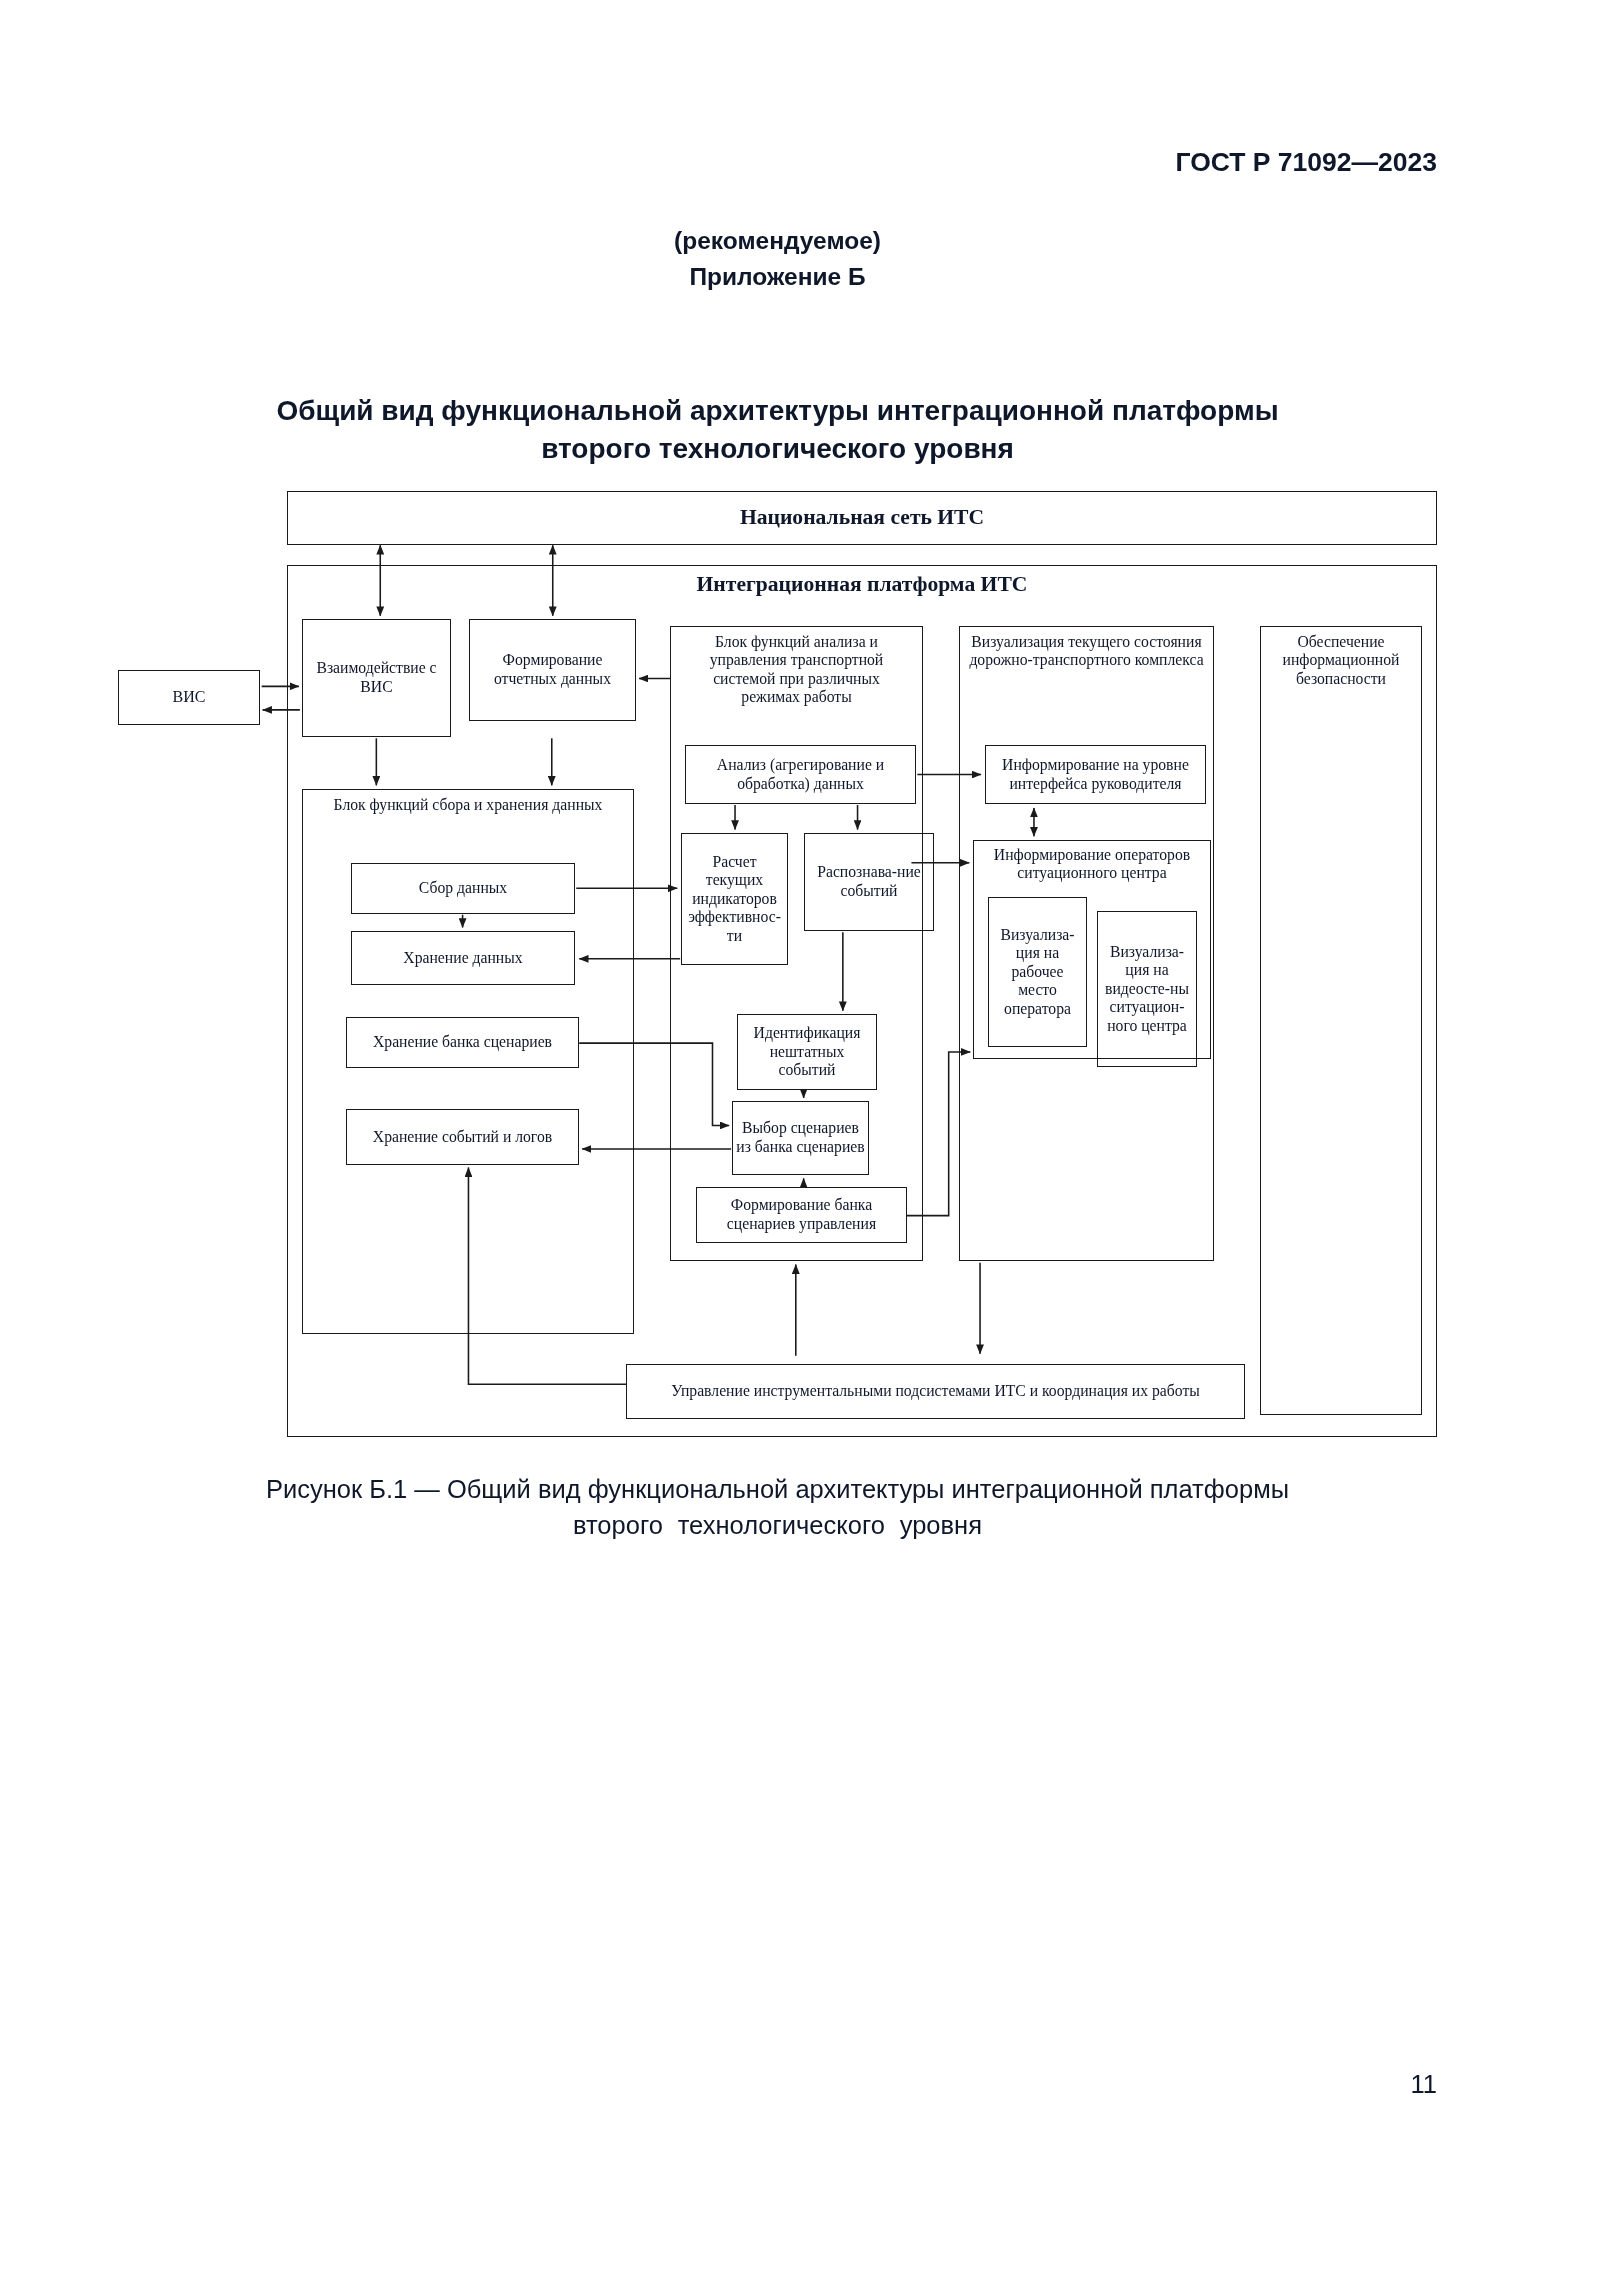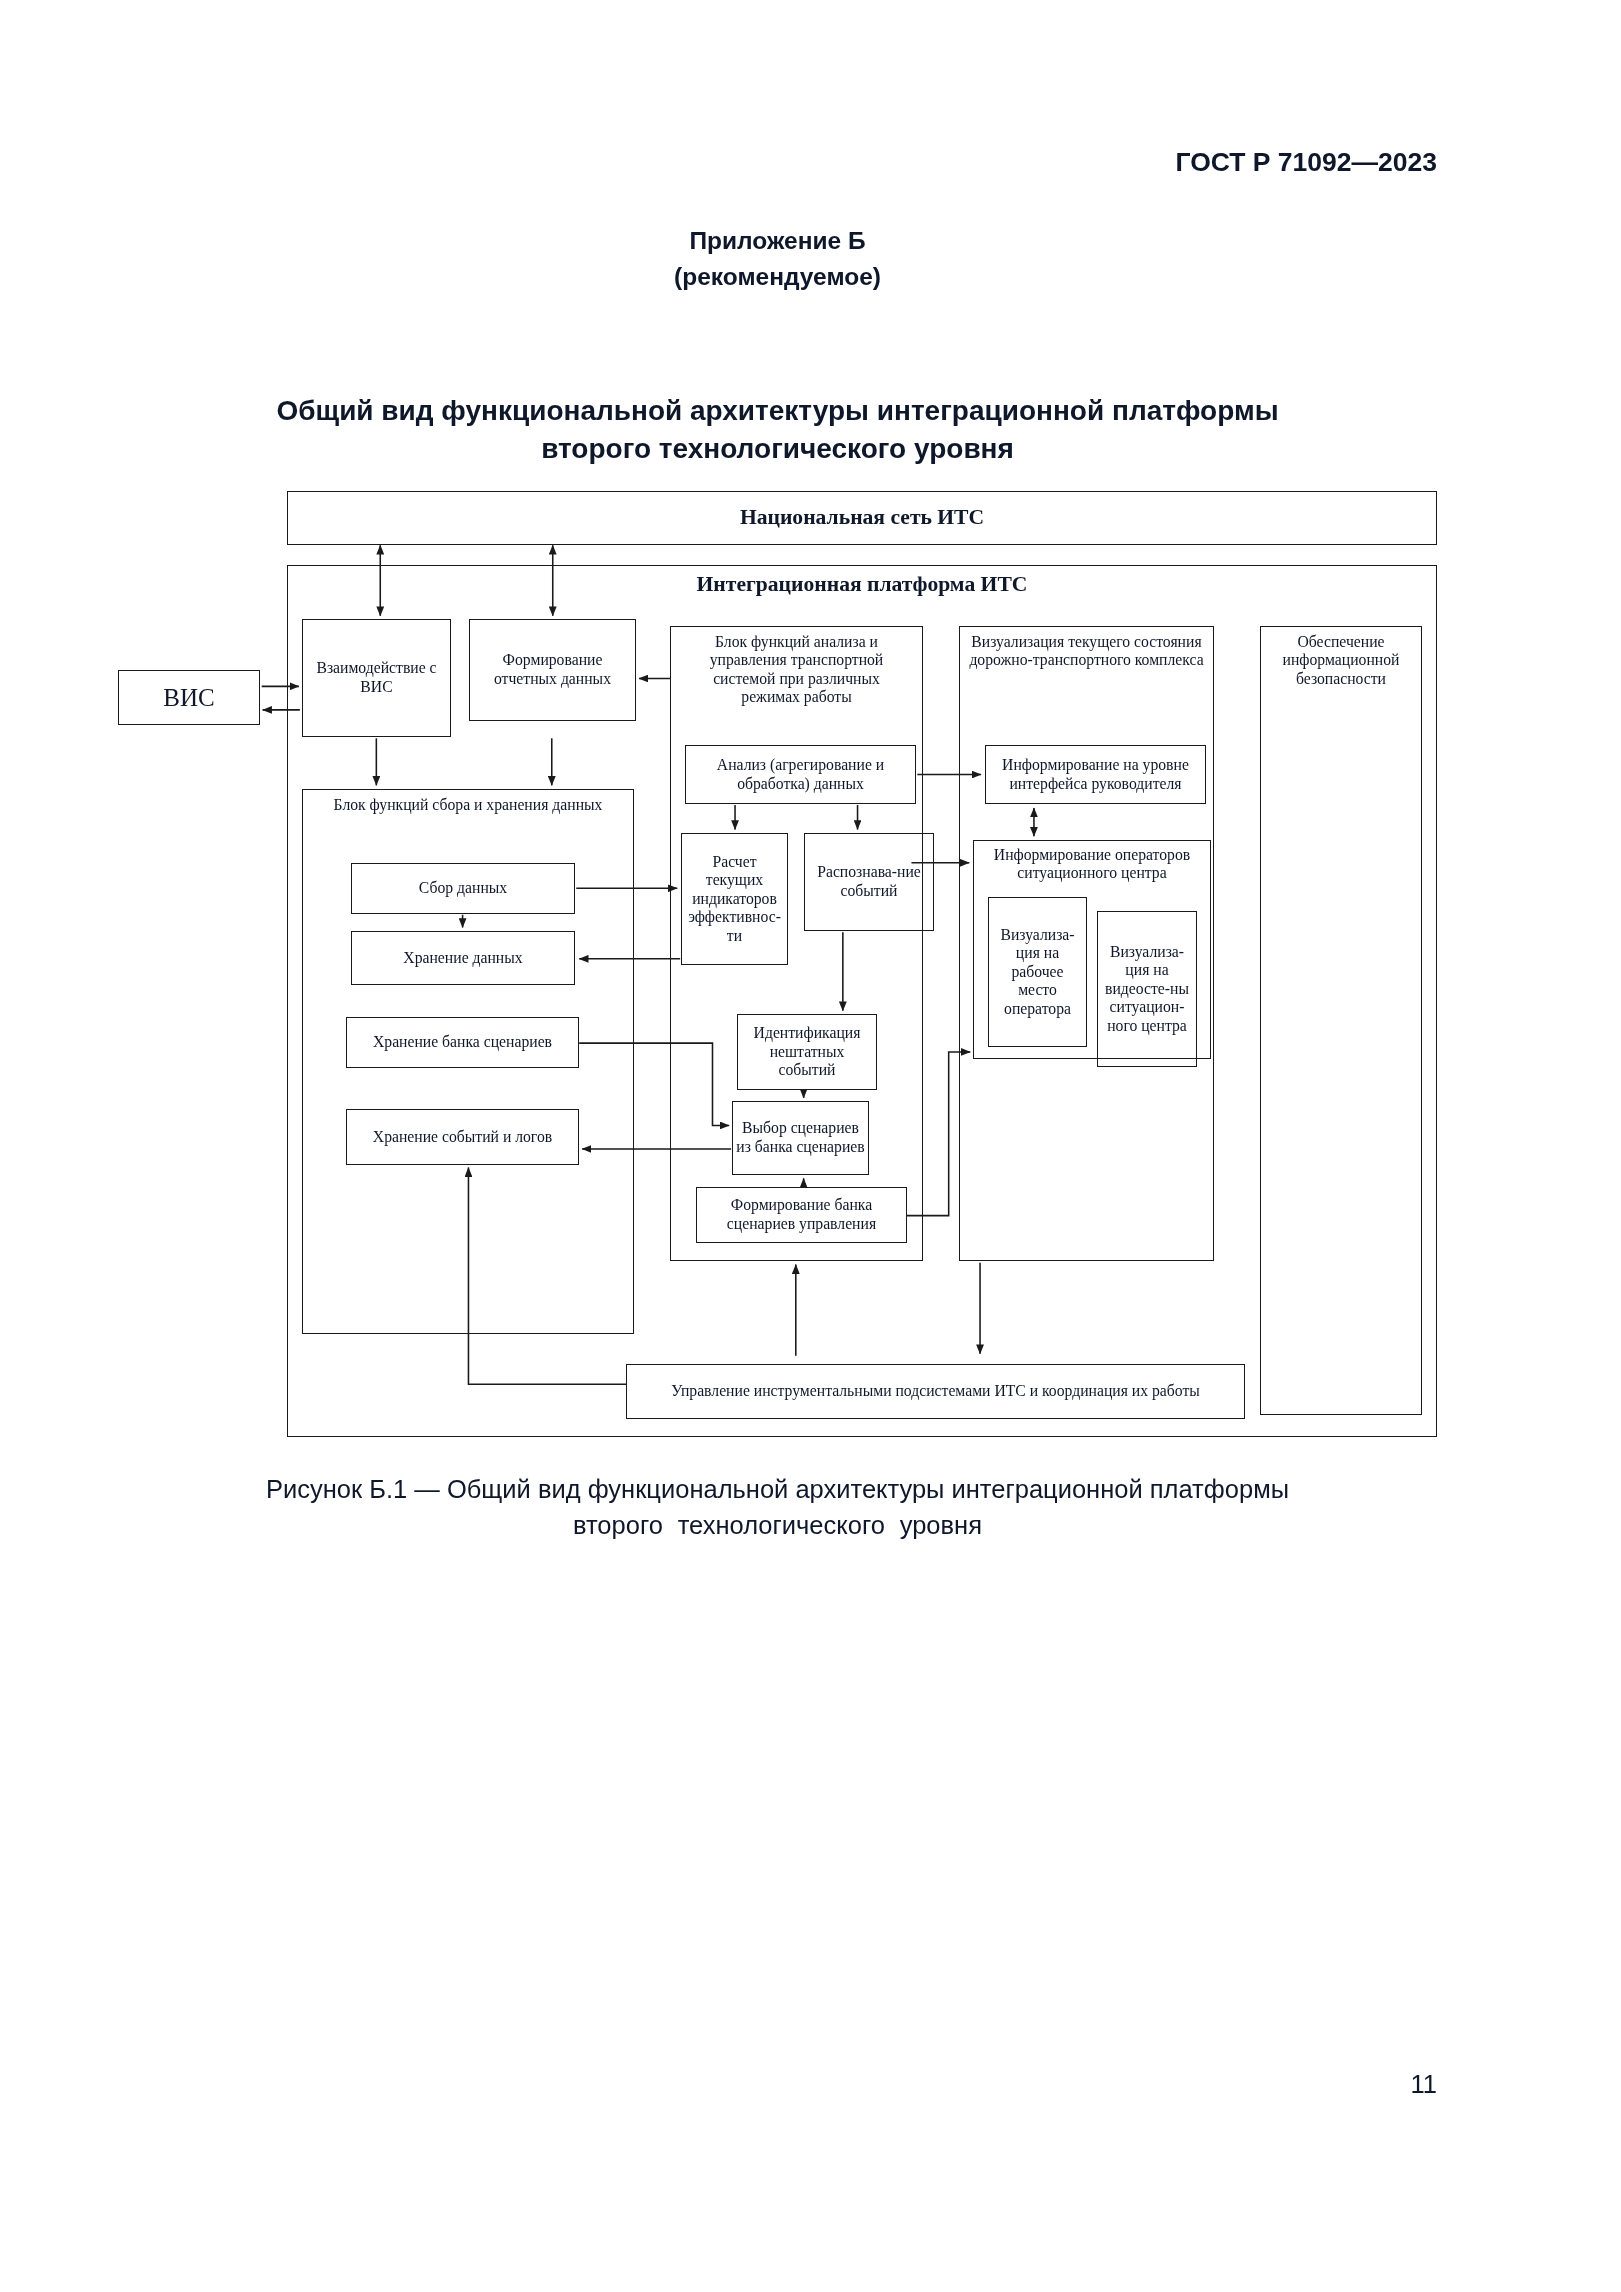--- a/index.html
+++ b/index.html
@@ -40,36 +40,36 @@
     position:absolute; border:1.5px solid #1a1a1a;
     display:flex; align-items:center; justify-content:center;
     text-align:center; font-size:15.7px; line-height:1.18; padding:2.9px;
   }
   .dc {  
     position:absolute; border:1.5px solid #1a1a1a;
     text-align:center; font-size:15.7px; line-height:1.18;
   }
   .dc .dlabel { padding:5.9px 9.8px 0; }
   .b22 { font-weight:bold; font-size:21.6px; }
-  .vis-font { font-size:25px; }
+  .vis-font { font-size:16px; }
 
   .connectors {
     position:absolute; left:0; top:0; pointer-events:none;
   }
 </style>
 </head>
 <body>
 
 <div class="page">
 
   <div class="doc-header">ГОСТ Р 71092—2023</div>
 
   <div class="appendix">
+    <div>(рекомендуемое)</div>
     <div>Приложение Б</div>
-    <div>(рекомендуемое)</div>
   </div>
 
   <div class="main-title">
     <div>Общий вид функциональной архитектуры интеграционной платформы</div>
     <div>второго технологического уровня</div>
   </div>
 
   <div>
 
     <div class="db b22" style="left:287px; top:491px; width:1150px; height:54px;text-align:center;">Национальная сеть ИТС</div>

